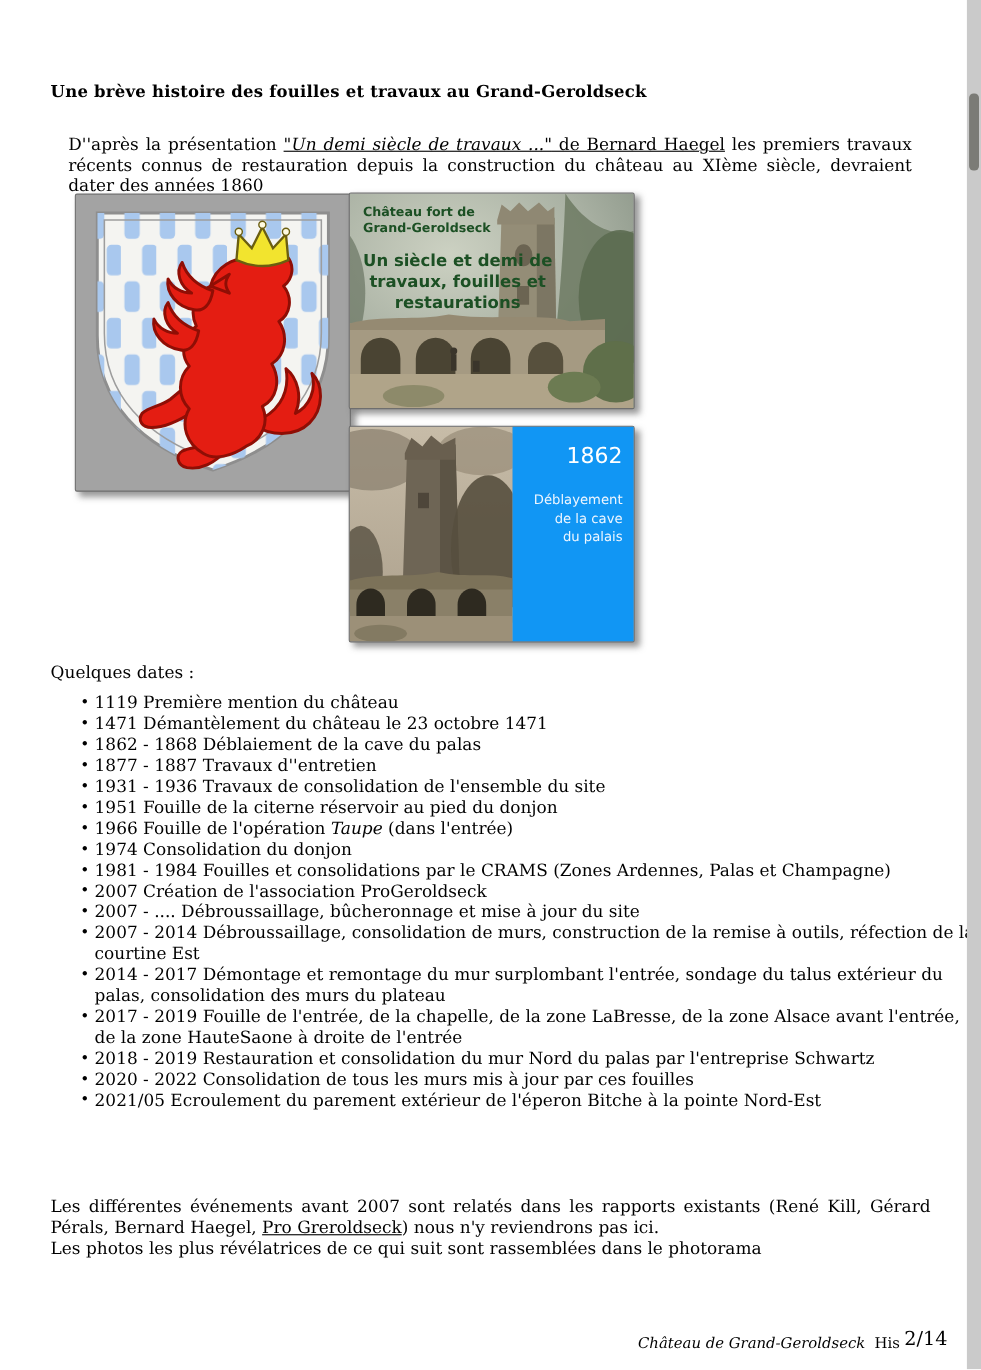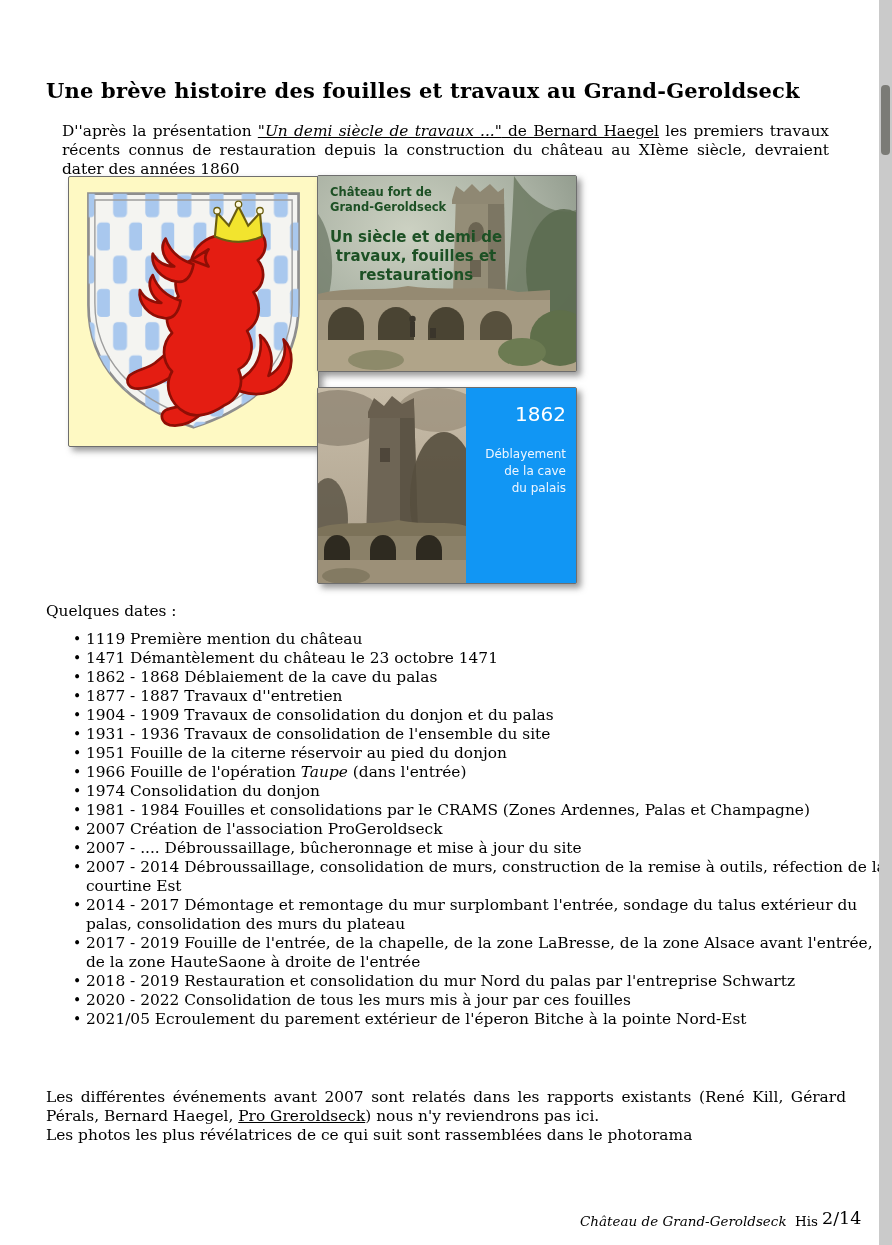--- a/index.html
+++ b/index.html
@@ -1,35 +1,35 @@
 <!DOCTYPE html>
 <html><head>
 <meta charset="utf-8">
 <style>
   html,body{margin:0;padding:0;}
   body{background:#ffffff;}
   .page{position:relative;width:892px;height:1245px;background:#fff;overflow:hidden;
         font-family:"DejaVu Serif", serif;color:#000;}
   
   .doc-title{position:absolute;left:46px;top:64px;width:800px;
-             font-size:21px;font-weight:bold;letter-spacing:.2px;}
+             font-size:15px;font-weight:bold;letter-spacing:.2px;}
   .intro{position:absolute;left:62px;top:107px;width:767px;
          font-size:15.4px;line-height:19px;text-align:justify;}
   .u{text-decoration:underline;}
   .it{font-style:italic;}
   .dates-heading{position:absolute;left:46px;top:602px;font-size:15.4px;}
   ul.dates{position:absolute;left:46px;top:630px;width:802px;margin:0;
            padding:0 0 0 40px;list-style:none;font-size:15.4px;line-height:19px;}
   ul.dates li{position:relative;margin:0;padding:0;}
   ul.dates li::before{content:"\2022";position:absolute;left:-13px;top:0;font-size:14px;}
   .endnote{position:absolute;left:46px;top:1088px;width:800px;
            font-size:15.4px;line-height:19px;}
   .endnote .p1{text-align:justify;}
   
-  .imgframe{position:absolute;border:1px solid #6e6e6e;background:#fef9c3;border-radius:2px;
+  .imgframe{position:absolute;border:1px solid #6e6e6e;background:#a3a3a3;border-radius:2px;
             box-shadow:4px 4px 6px rgba(70,70,70,.55);}
   .frame-coa{left:68px;top:176px;width:233px;height:253px;padding:8px;box-sizing:content-box;}
   .frame-coa svg{width:233px;height:253px;display:block;}
   .frame-cover{left:317px;top:175px;width:258px;height:195px;}
   .frame-cover svg{display:block;width:258px;height:195px;}
   .frame-1862{left:317px;top:387px;width:258px;height:195px;}
   .frame-1862 svg{display:block;}
   .cover-text{position:absolute;left:12px;font-family:"DejaVu Sans", sans-serif;
               font-weight:bold;white-space:pre-line;}
   .cover-header{top:9px;font-size:11.5px;line-height:15px;}
@@ -162,21 +162,20 @@
     </div>
   </div>
 
   <div class="dates-heading">Quelques dates :</div>
 
   <ul class="dates">
       <li><span>1119 Première mention du château</span></li>
       <li><span>1471 Démantèlement du château le 23 octobre 1471</span></li>
       <li><span>1862 - 1868 Déblaiement de la cave du palas</span></li>
       <li><span>1877 - 1887 Travaux d''entretien</span></li>
-      <li><span>1904 - 1909 Travaux de consolidation du donjon et du palas</span></li>
       <li><span>1931 - 1936 Travaux de consolidation de l'ensemble du site</span></li>
       <li><span>1951 Fouille de la citerne réservoir au pied du donjon</span></li>
       <li><span>1966 Fouille de l'opération </span><span class="it">Taupe</span><span> (dans l'entrée)</span></li>
       <li><span>1974 Consolidation du donjon</span></li>
       <li><span>1981 - 1984 Fouilles et consolidations par le CRAMS (Zones Ardennes, Palas et Champagne)</span></li>
       <li><span>2007 Création de l'association ProGeroldseck</span></li>
       <li><span>2007 - .... Débroussaillage, bûcheronnage et mise à jour du site</span></li>
       <li><span>2007 - 2014 Débroussaillage, consolidation de murs, construction de la remise à outils, réfection de la courtine Est</span></li>
       <li><span>2014 - 2017 Démontage et remontage du mur surplombant l'entrée, sondage du talus extérieur du palas, consolidation des murs du plateau</span></li>
       <li><span>2017 - 2019 Fouille de l'entrée, de la chapelle, de la zone LaBresse, de la zone Alsace avant l'entrée, de la zone HauteSaone à droite de l'entrée</span></li>

